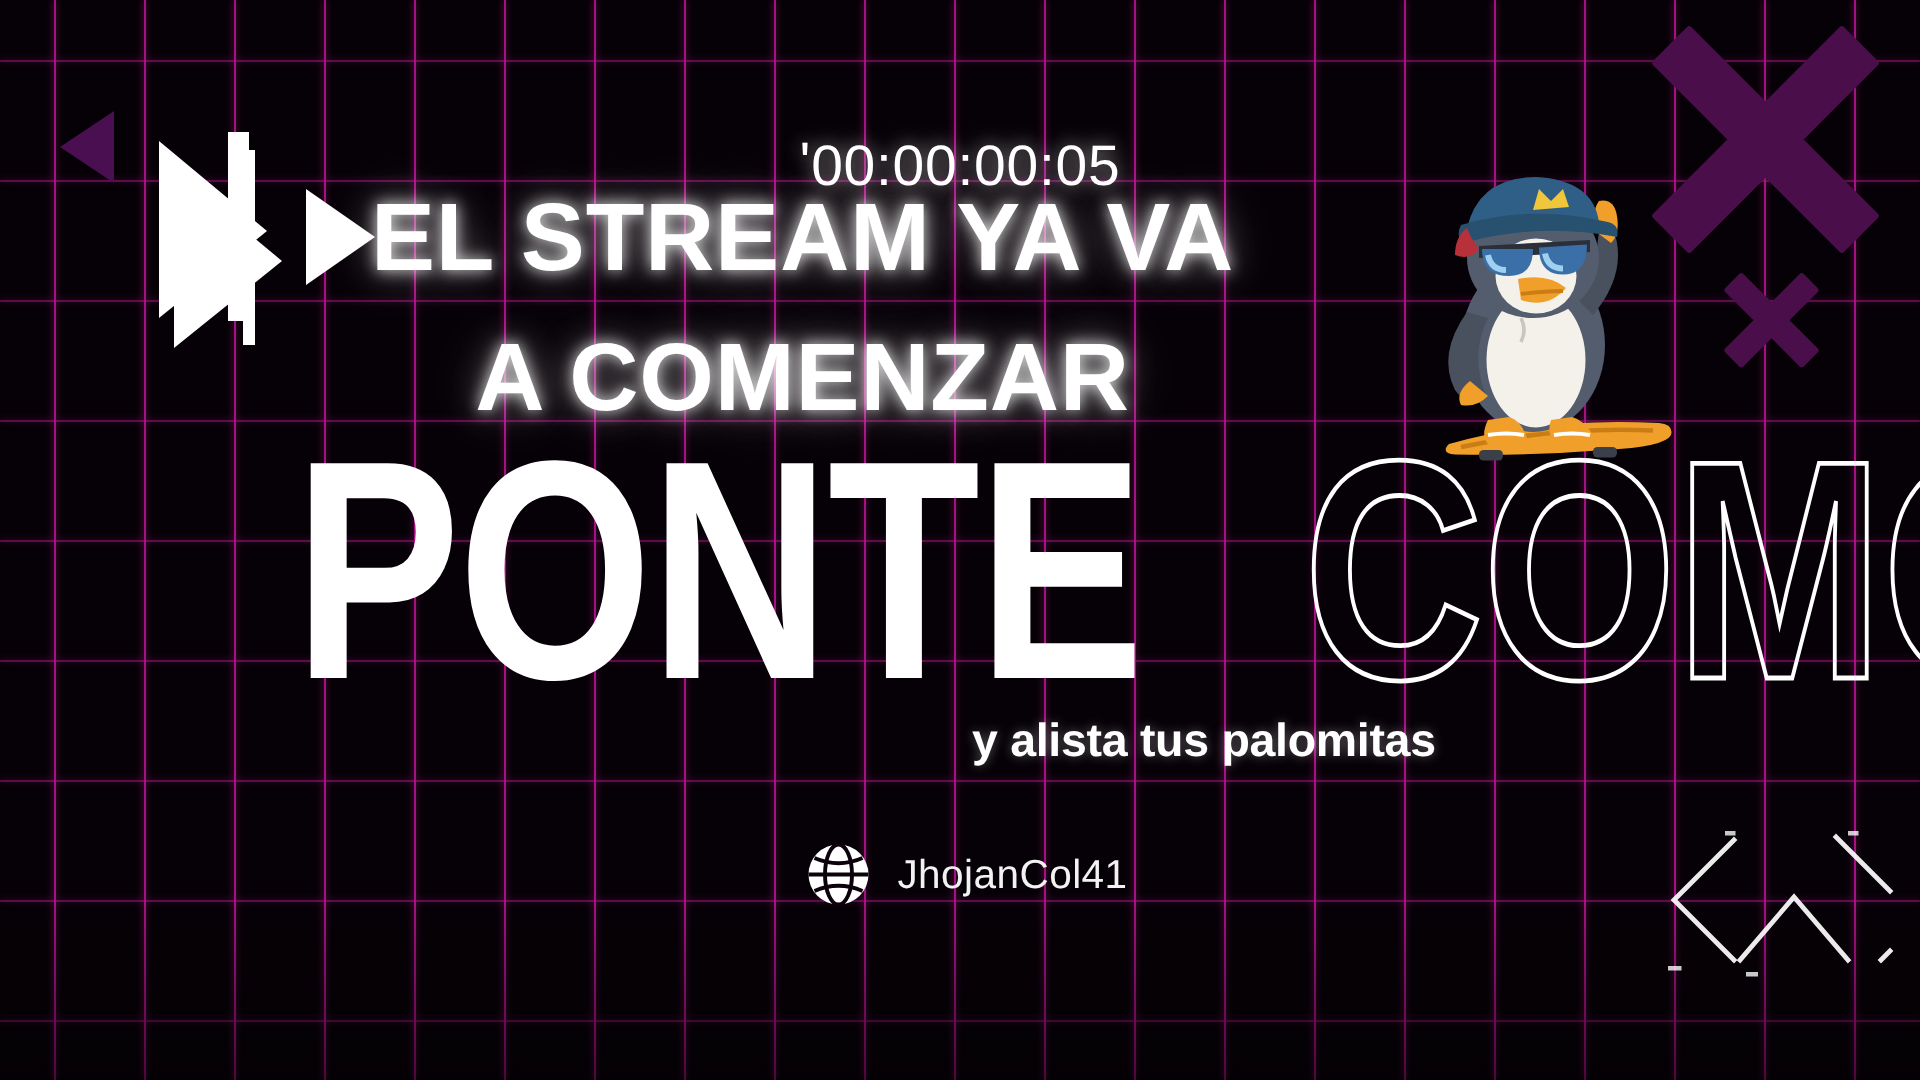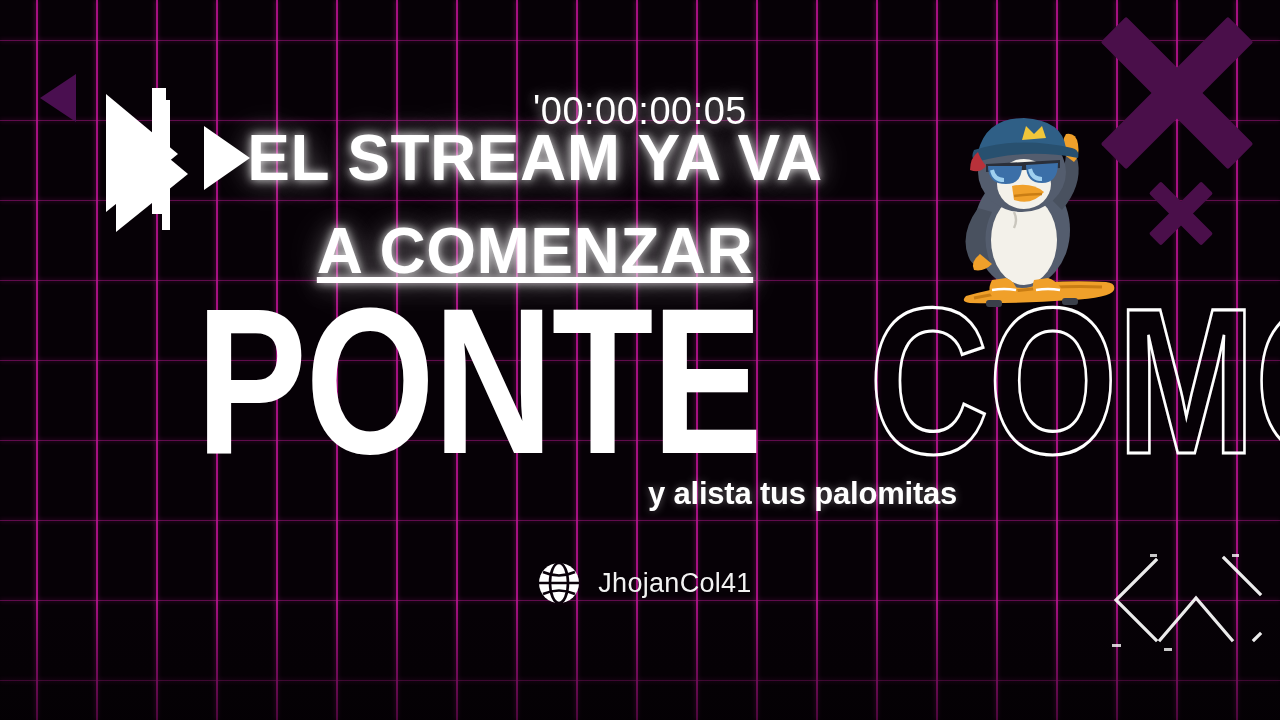--- a/index.html
+++ b/index.html
@@ -115,21 +115,21 @@
     color: #fff;
     font-weight: 700;
     font-size: 64px;
     line-height: 1.46;
     letter-spacing: 0.5px;
     text-shadow:
       0 0 10px rgba(255,255,255,.85),
       0 0 24px rgba(255,255,255,.45),
       0 0 48px rgba(255,255,255,.22);
   }
-  .headline .l2 { display: block; text-decoration: underline; }
+  .headline .l2 { display: block; }
 
   
   .bigline {
     position: absolute;
     left: 196px;
     top: 296px;
     display: flex;
     align-items: baseline;
   }
   .word-solid {

